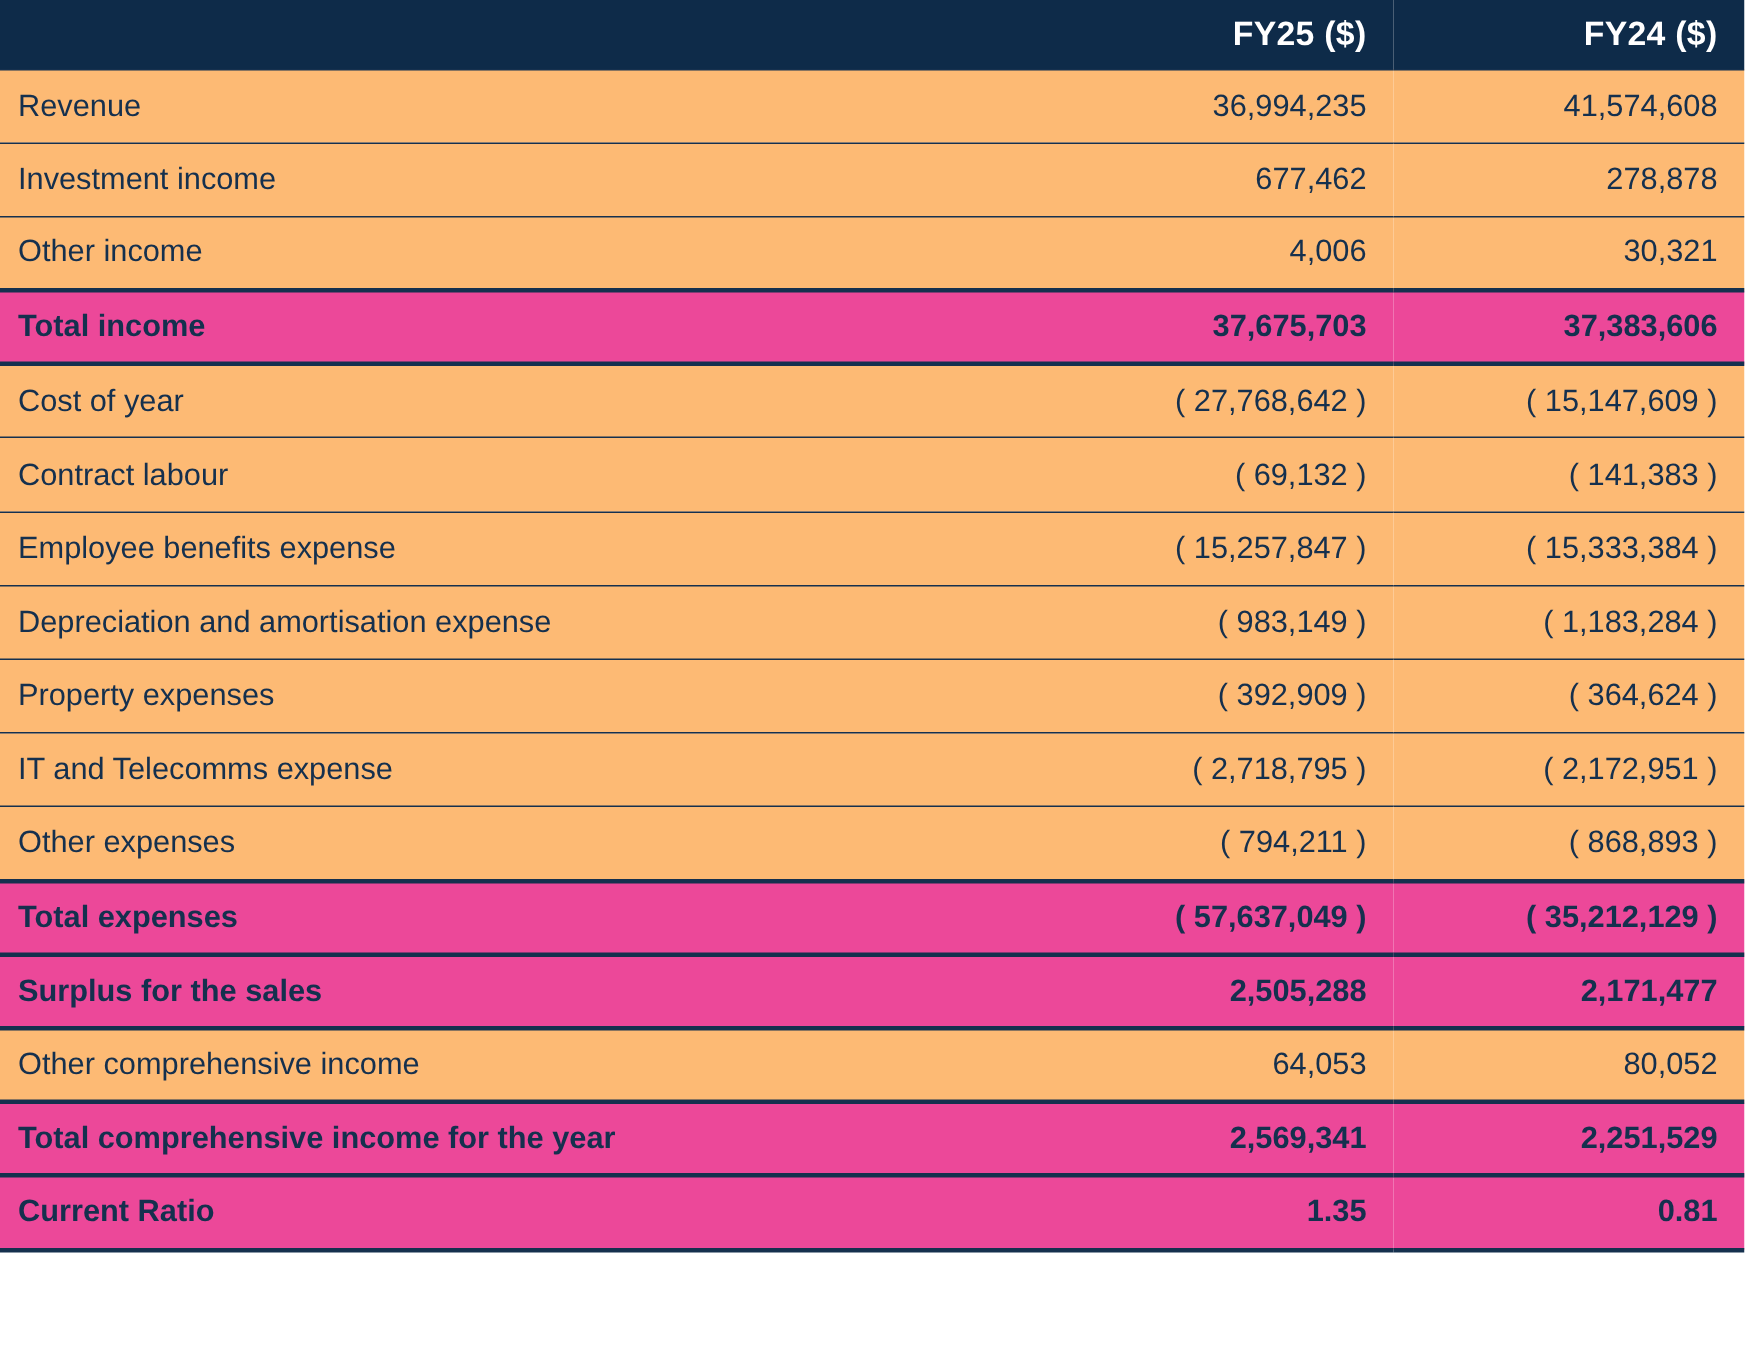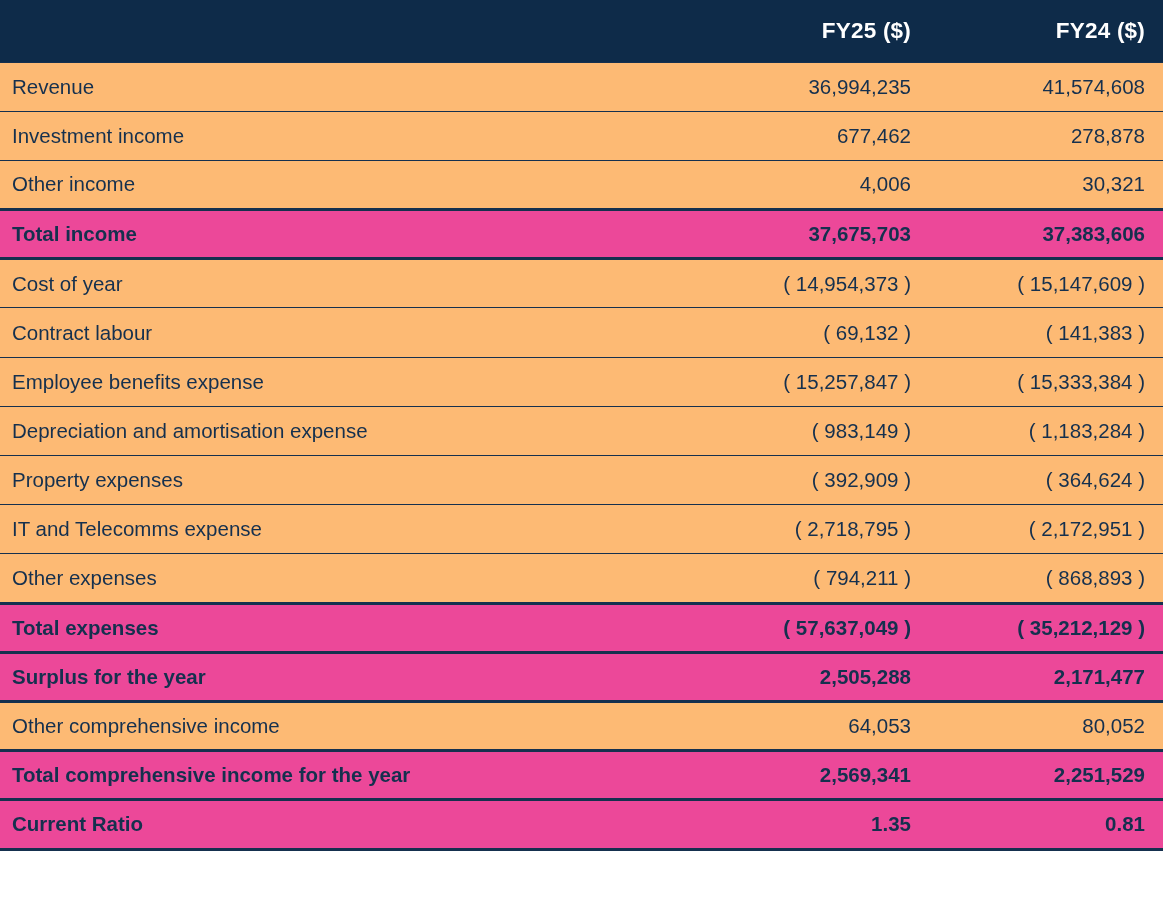--- a/index.html
+++ b/index.html
@@ -21,21 +21,21 @@
   }
 
   
   col.c-label { width: 684px; }
   col.c-fy25  { width: 245px; }
   col.c-fy24  { width: 234px; }
 
   
   thead tr {
     background: #0E2B49;
-    height: 62px;
+    height: 46px;
     margin-top: 20px;
   }
   thead th {
     color: #ffffff;
     font-size: 22.5px;
     font-weight: bold;
     padding: 0;
     vertical-align: middle;
     letter-spacing: 0.2px;
   }
@@ -110,21 +110,21 @@
         <td class="t-num">4,006</td>
         <td class="t-num">30,321</td>
       </tr>
       <tr class="row-total">
         <td class="t-label">Total income</td>
         <td class="t-num">37,675,703</td>
         <td class="t-num">37,383,606</td>
       </tr>
       <tr class="row-normal">
         <td class="t-label">Cost of year</td>
-        <td class="t-num">( 14,954,373 )</td>
+        <td class="t-num">( 27,768,642 )</td>
         <td class="t-num">( 15,147,609 )</td>
       </tr>
       <tr class="row-normal">
         <td class="t-label">Contract labour</td>
         <td class="t-num">( 69,132 )</td>
         <td class="t-num">( 141,383 )</td>
       </tr>
       <tr class="row-normal">
         <td class="t-label">Employee benefits expense</td>
         <td class="t-num">( 15,257,847 )</td>
@@ -149,21 +149,21 @@
         <td class="t-label">Other expenses</td>
         <td class="t-num">( 794,211 )</td>
         <td class="t-num">( 868,893 )</td>
       </tr>
       <tr class="row-total">
         <td class="t-label">Total expenses</td>
         <td class="t-num">( 57,637,049 )</td>
         <td class="t-num">( 35,212,129 )</td>
       </tr>
       <tr class="row-total">
-        <td class="t-label">Surplus for the year</td>
+        <td class="t-label">Surplus for the sales</td>
         <td class="t-num">2,505,288</td>
         <td class="t-num">2,171,477</td>
       </tr>
       <tr class="row-normal">
         <td class="t-label">Other comprehensive income</td>
         <td class="t-num">64,053</td>
         <td class="t-num">80,052</td>
       </tr>
       <tr class="row-total">
         <td class="t-label">Total comprehensive income for the year</td>

